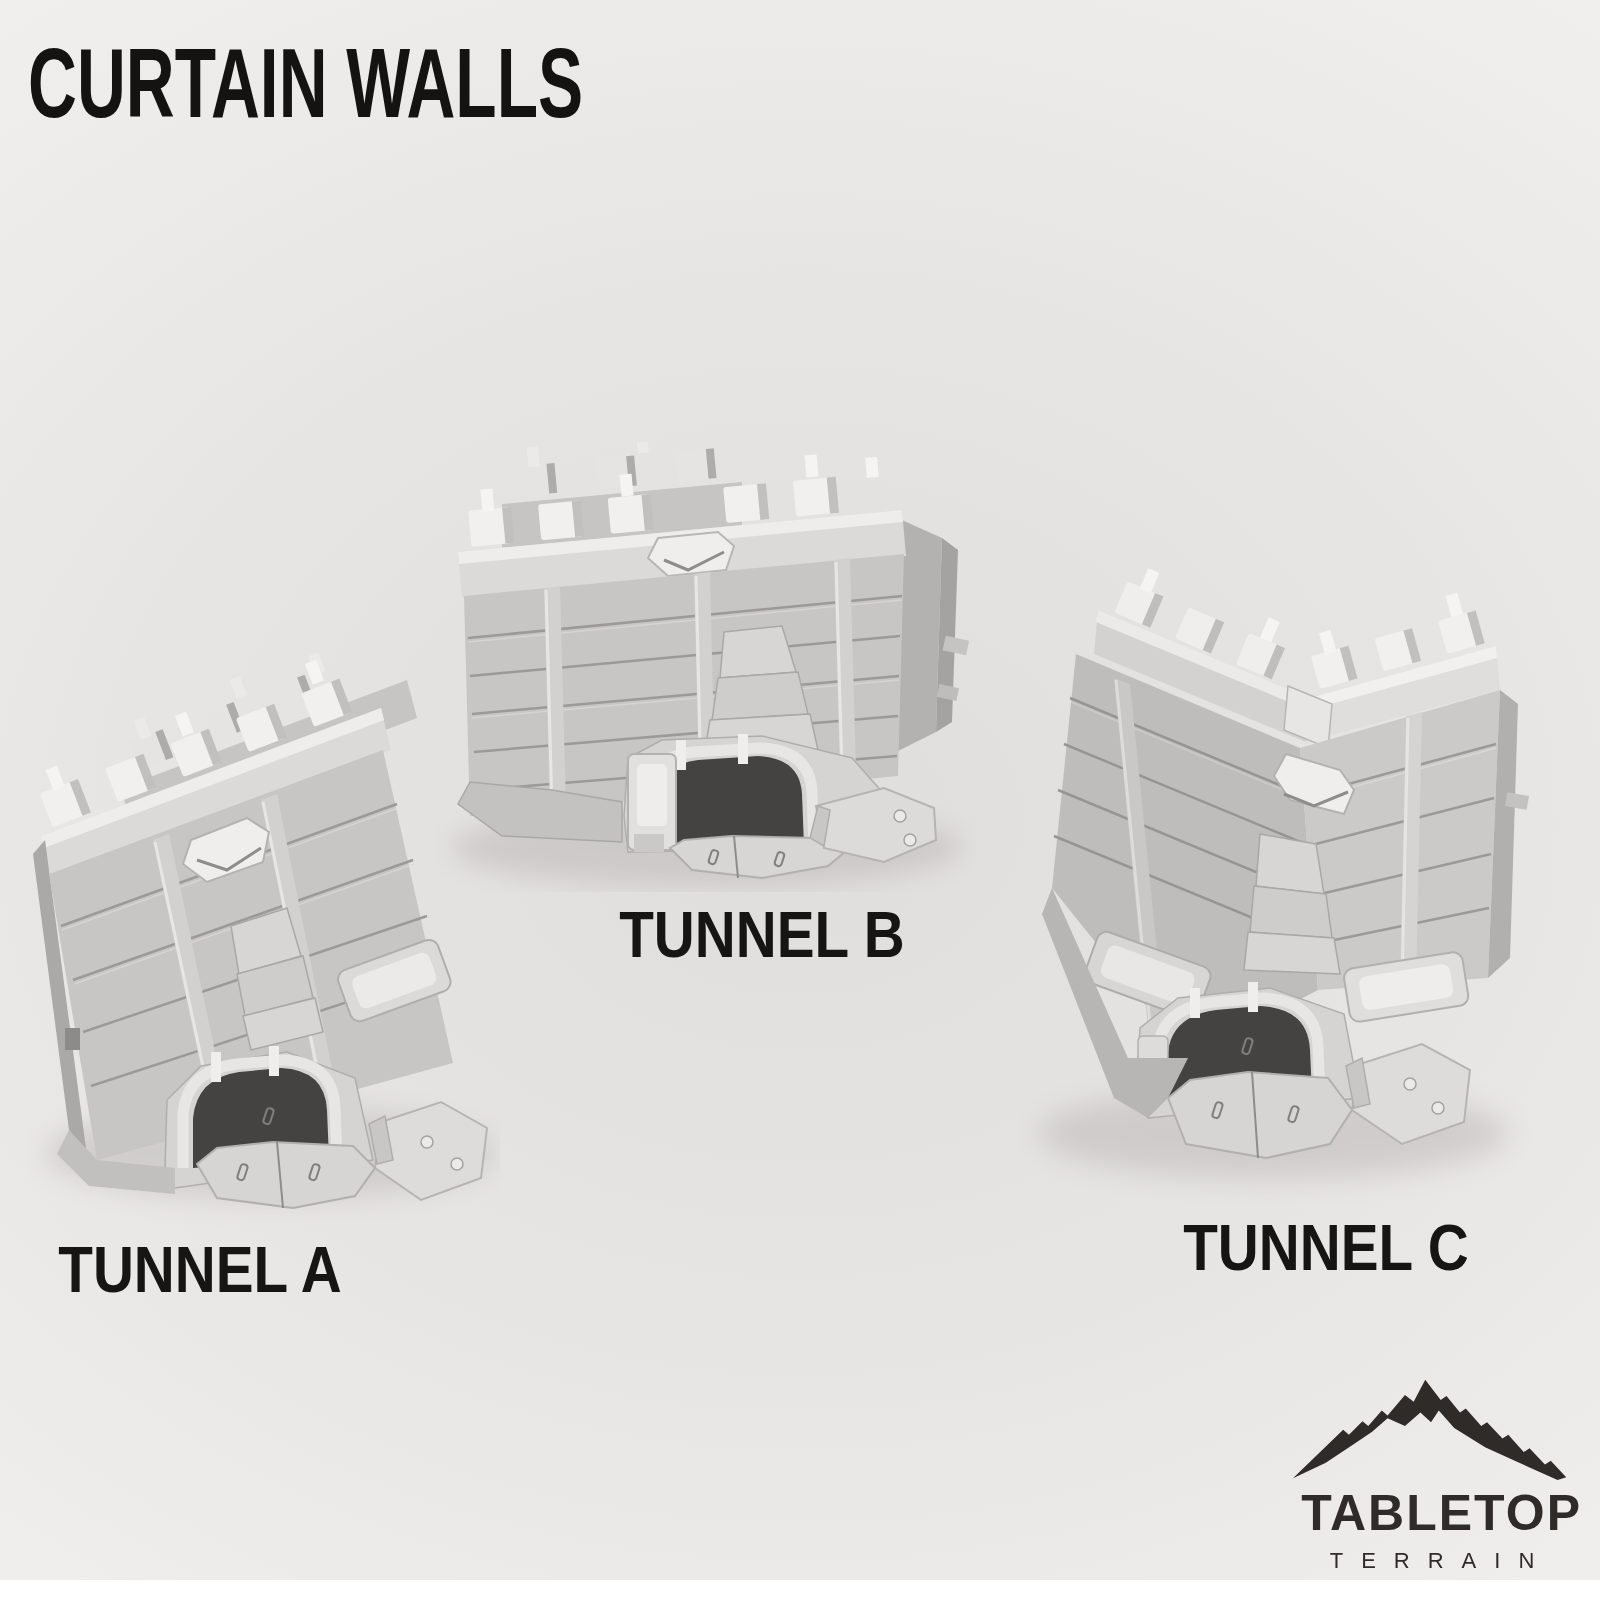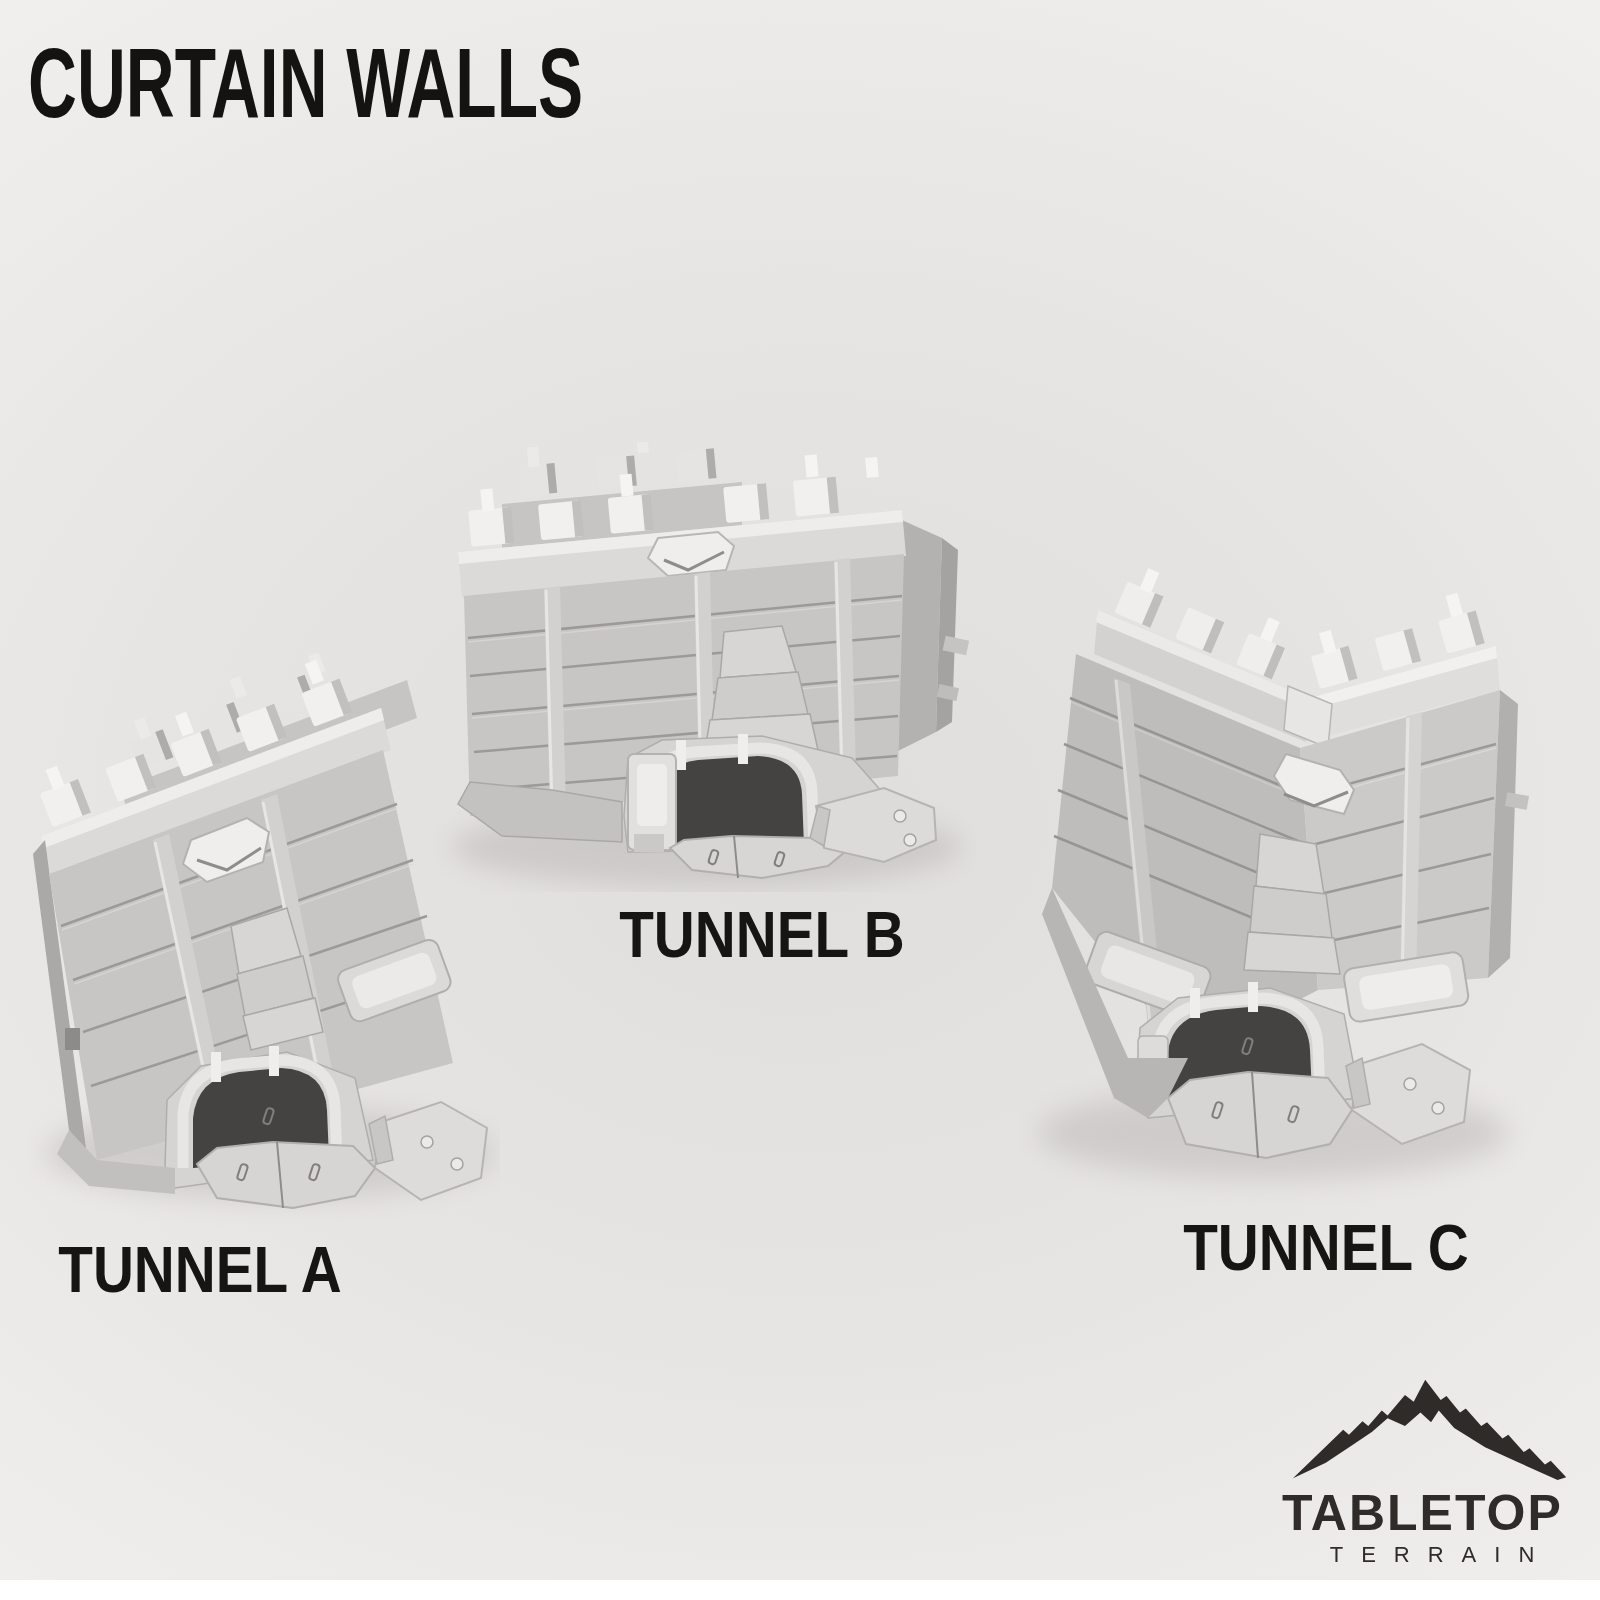--- a/index.html
+++ b/index.html
@@ -23,26 +23,26 @@
     font-size:63px; font-weight:700; color:#161514;
     white-space:nowrap; transform:scale(0.90,1.02); transform-origin:center top;
     z-index:5;
   }
   #label-a{ left:0px;    top:1233px; }
   #label-b{ left:562px;  top:898px;  }
   #label-c{ left:1126px; top:1211px; }
   .brand{ position:absolute; left:1282px; top:1370px; width:300px; z-index:5; }
   .brand .mark{ display:block; margin:0 auto; }
   .brand-line1{
-    text-align:left; font-size:50px; font-weight:700; color:#2e2b29;
+    text-align:right; font-size:50px; font-weight:700; color:#2e2b29;
     letter-spacing:2px; margin-top:2px; white-space:nowrap;
   }
   .brand-line2{
     text-align:center; font-size:22px; font-weight:400; color:#2e2b29;
-    letter-spacing:18px; padding-left:18px; white-space:nowrap;
+    letter-spacing:18px; padding-left:18px; margin-top:6px; white-space:nowrap;
   }
   svg{ display:block; }
 </style>
 </head>
 <body>
 
 <div id="stage">
 
   <div class="title">CURTAIN WALLS</div>
 

